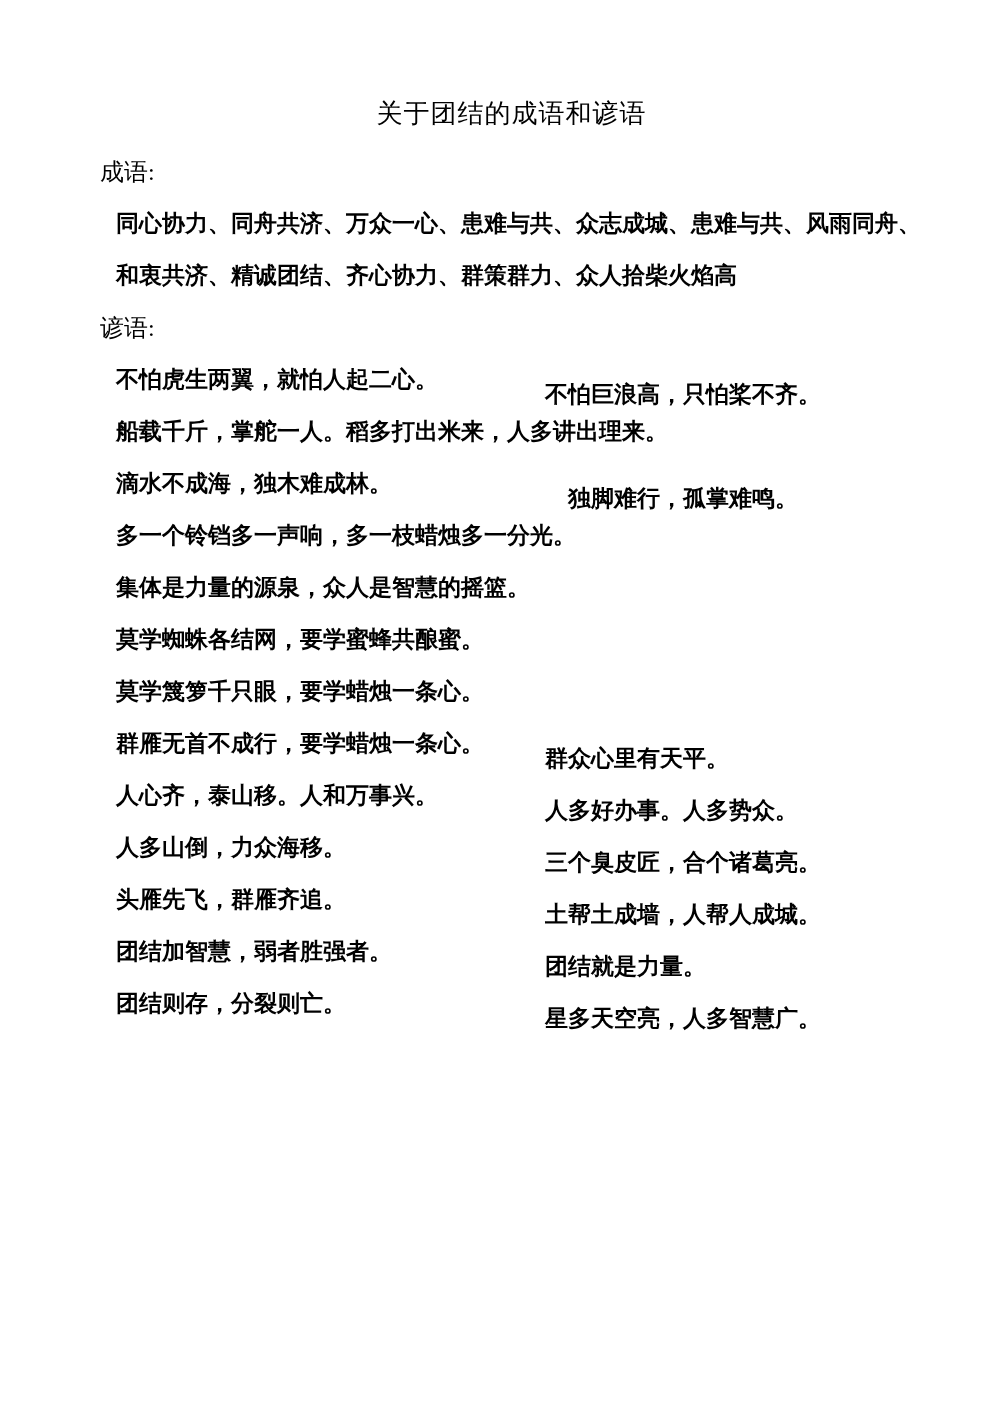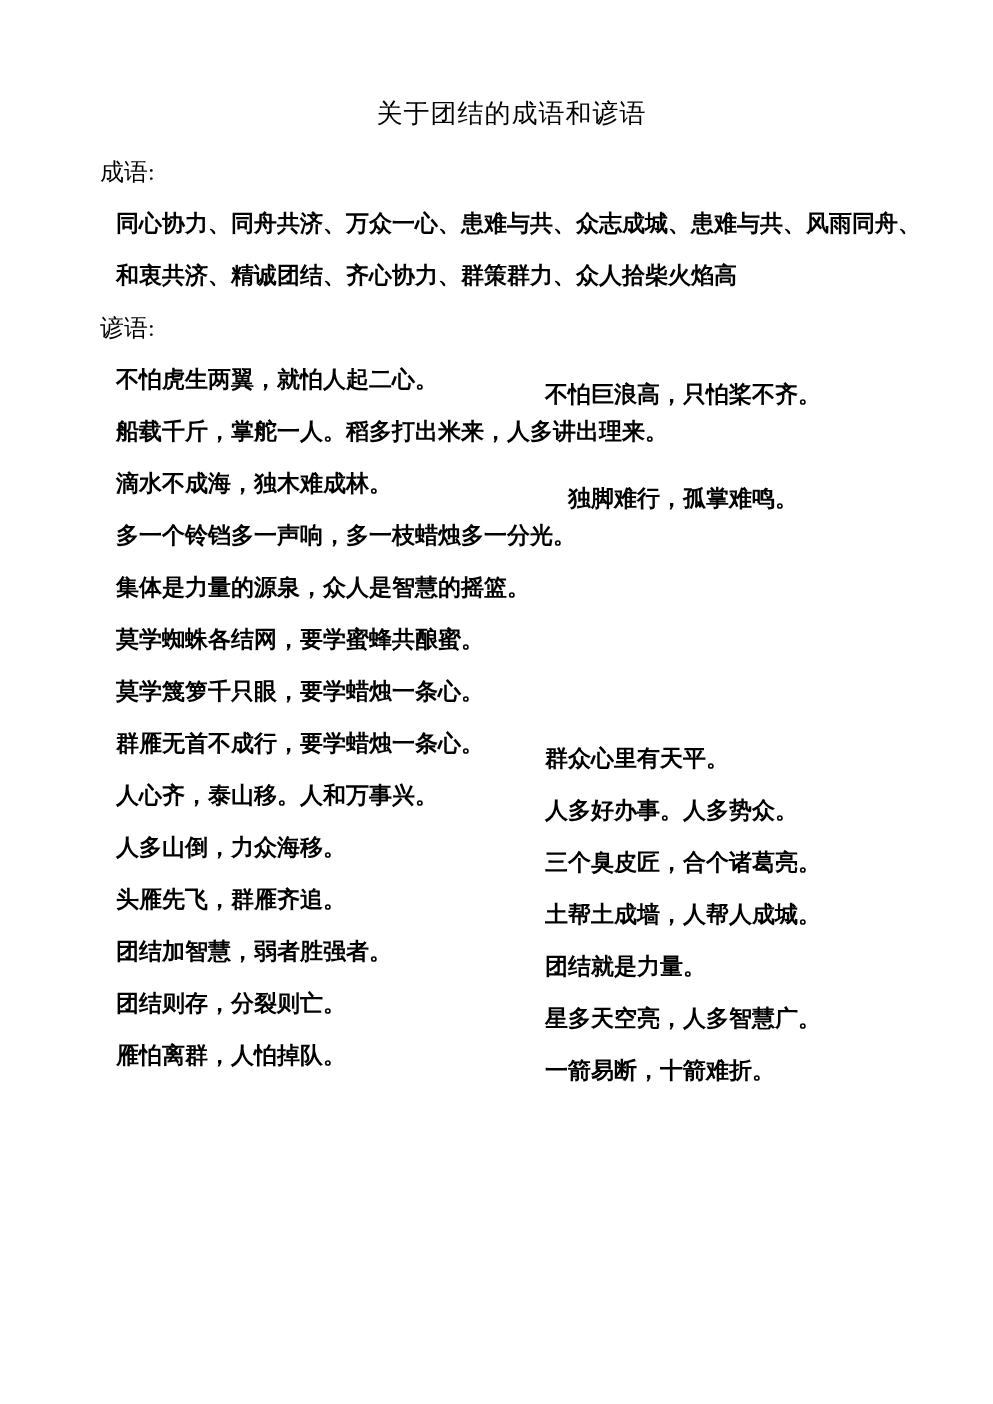--- a/index.html
+++ b/index.html
@@ -122,18 +122,14 @@
     <span class="right">土帮土成墙，人帮人成城。</span>
   </div>
   <div class="row">
     <span class="left">团结加智慧，弱者胜强者。</span>
     <span class="right">团结就是力量。</span>
   </div>
   <div class="row">
     <span class="left">团结则存，分裂则亡。</span>
     <span class="right">星多天空亮，人多智慧广。</span>
   </div>
-  <div class="row">
-    <span class="left">雁怕离群，人怕掉队。</span>
-    <span class="right">一箭易断，十箭难折。</span>
-  </div>
 
 </div>
 
 </body></html>

